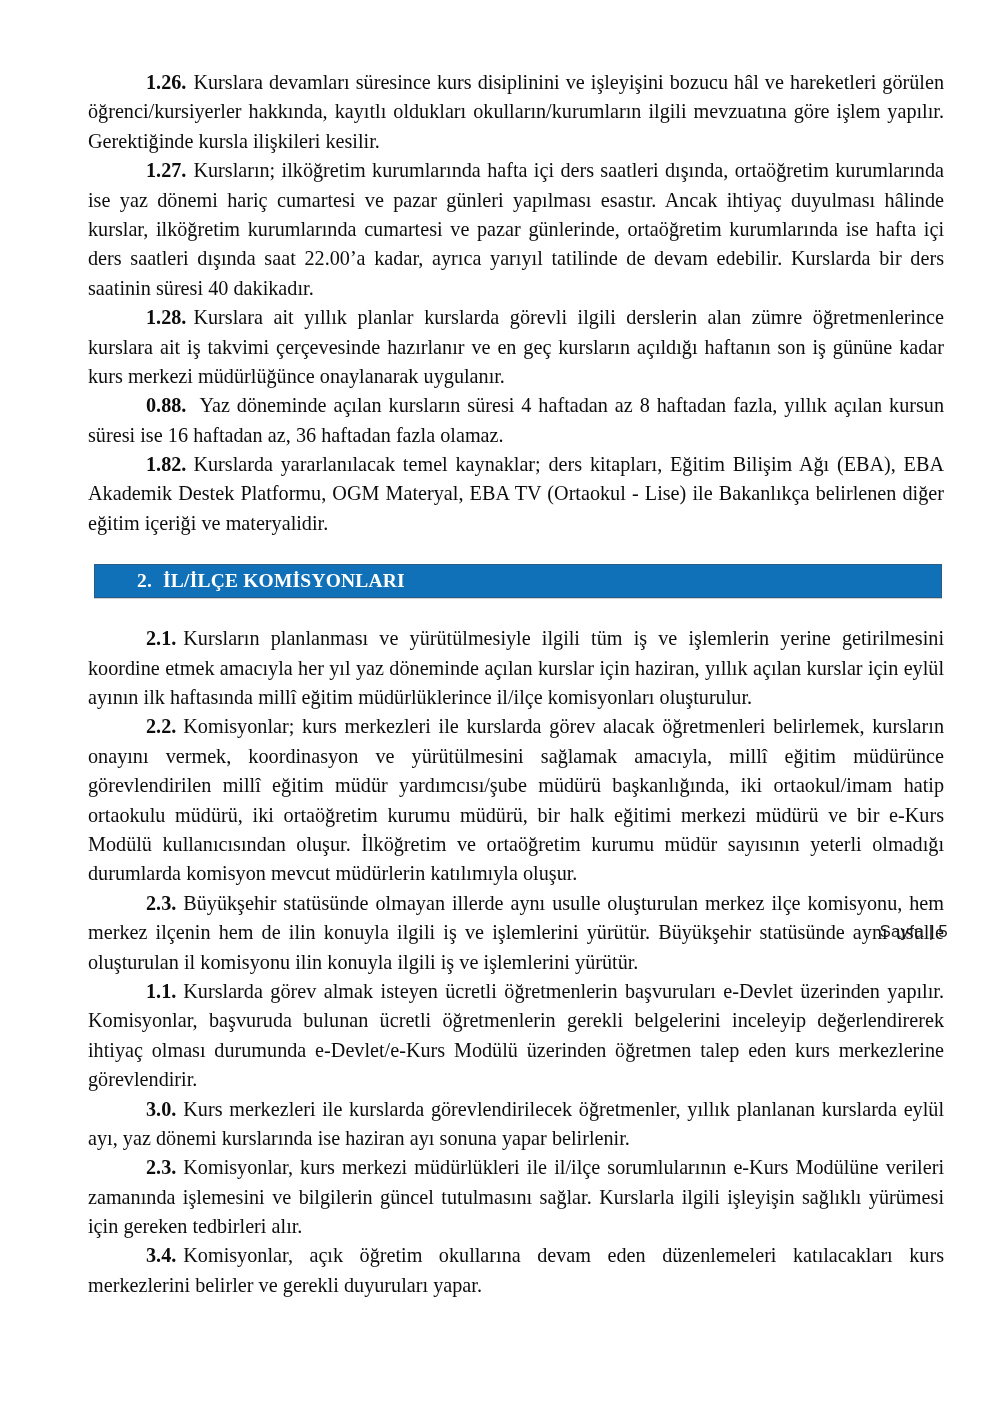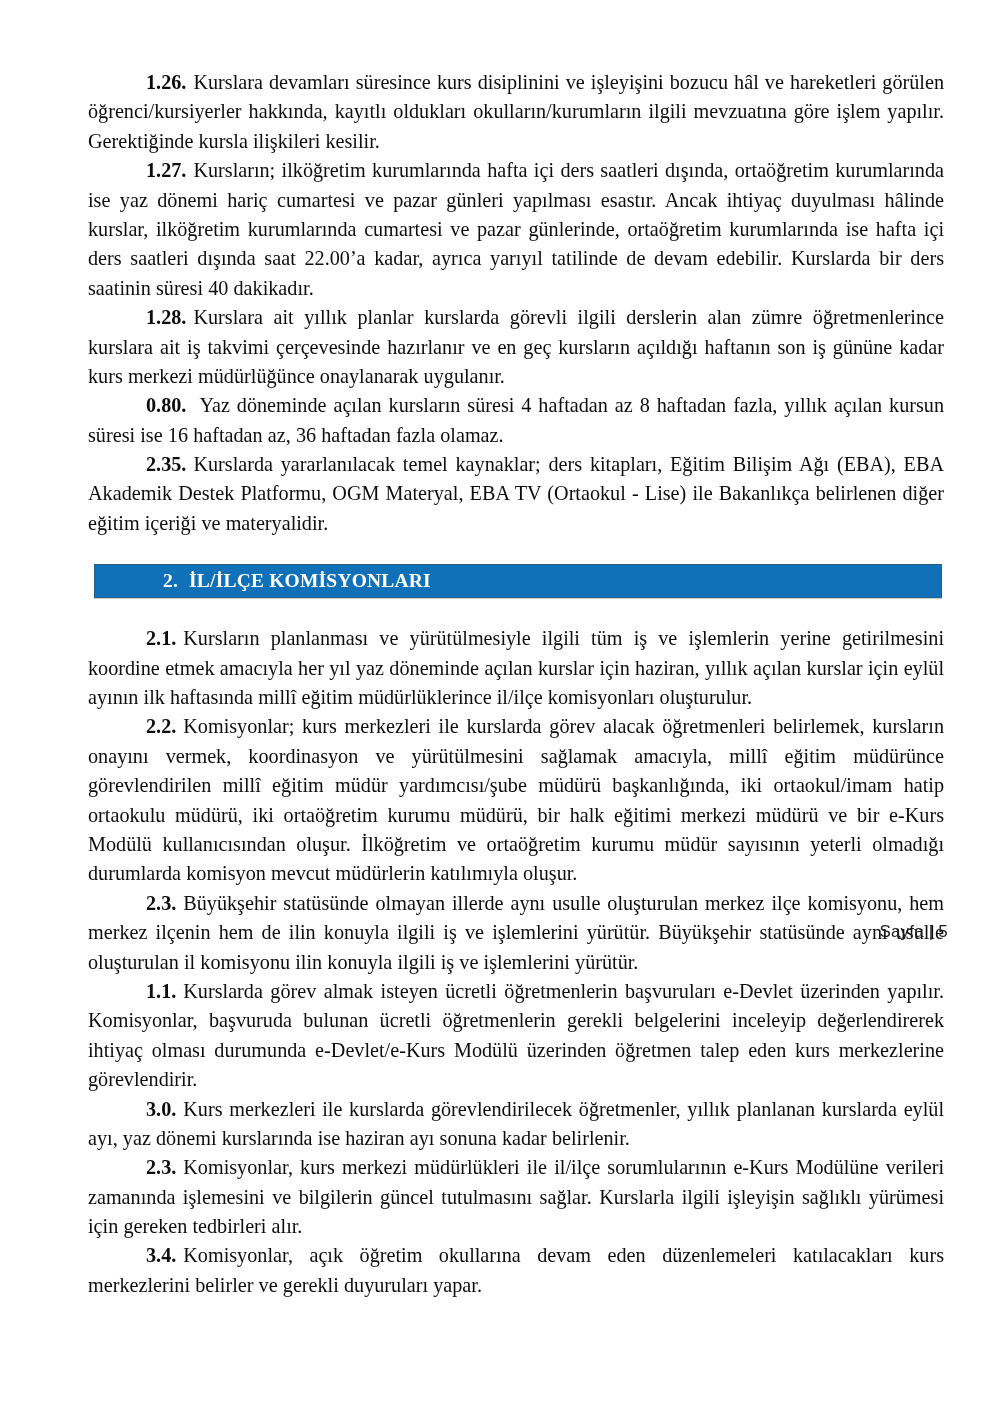--- a/index.html
+++ b/index.html
@@ -66,21 +66,21 @@
     margin: 0;
     display: flex;
     align-items: center;
     box-shadow: 0 1px 0 rgba(120,120,120,0.35);
   }
   .section-bar .bar-label {
     color: #ffffff;
     font-weight: bold;
     font-size: 19.5px;
     letter-spacing: 0.2px;
-    padding-left: 68px;
+    padding-left: 42px;
     white-space: nowrap;
     font-family: "Liberation Serif", "DejaVu Serif", serif;
   }
   .section-bar .bar-num {
     margin-right: 11px;
   }
 
   .bar-wrap {
     margin-left: 6px;
     width: 848px;
@@ -113,25 +113,25 @@
 
     <p class="para">
       <span class="num">1.27.</span><span class="gap"></span><span>Kursların; ilköğretim kurumlarında hafta içi ders saatleri dışında, ortaöğretim kurumlarında ise yaz dönemi hariç cumartesi ve pazar günleri yapılması esastır. Ancak ihtiyaç duyulması hâlinde kurslar, ilköğretim kurumlarında cumartesi ve pazar günlerinde, ortaöğretim kurumlarında ise hafta içi ders saatleri dışında saat 22.00’a kadar, ayrıca yarıyıl tatilinde de devam edebilir. Kurslarda bir ders saatinin süresi 40 dakikadır.</span>
     </p>
 
     <p class="para">
       <span class="num">1.28.</span><span class="gap"></span><span>Kurslara ait yıllık planlar kurslarda görevli ilgili derslerin alan zümre öğretmenlerince kurslara ait iş takvimi çerçevesinde hazırlanır ve en geç kursların açıldığı haftanın son iş gününe kadar kurs merkezi müdürlüğünce onaylanarak uygulanır.</span>
     </p>
 
     <p class="para">
-      <span class="num">0.80.</span><span class="gap-wide"></span><span>Yaz döneminde açılan kursların süresi 4 haftadan az 8 haftadan fazla, yıllık açılan kursun süresi ise 16 haftadan az, 36 haftadan fazla olamaz.</span>
+      <span class="num">0.88.</span><span class="gap-wide"></span><span>Yaz döneminde açılan kursların süresi 4 haftadan az 8 haftadan fazla, yıllık açılan kursun süresi ise 16 haftadan az, 36 haftadan fazla olamaz.</span>
     </p>
 
     <p class="para">
-      <span class="num">2.35.</span><span class="gap"></span><span>Kurslarda yararlanılacak temel kaynaklar; ders kitapları, Eğitim Bilişim Ağı (EBA), EBA Akademik Destek Platformu, OGM Materyal, EBA TV (Ortaokul - Lise) ile Bakanlıkça belirlenen diğer eğitim içeriği ve materyalidir.</span>
+      <span class="num">1.82.</span><span class="gap"></span><span>Kurslarda yararlanılacak temel kaynaklar; ders kitapları, Eğitim Bilişim Ağı (EBA), EBA Akademik Destek Platformu, OGM Materyal, EBA TV (Ortaokul - Lise) ile Bakanlıkça belirlenen diğer eğitim içeriği ve materyalidir.</span>
     </p>
 
     <div class="spacer-before-bar"></div>
 
     <div class="bar-wrap">
       <div class="section-bar">
         <span class="bar-label"><span class="bar-num">2.</span><span>İL/İLÇE KOMİSYONLARI</span></span>
       </div>
     </div>
 
@@ -148,21 +148,21 @@
     <p class="para">
       <span class="num">2.3.</span><span class="gap"></span><span>Büyükşehir statüsünde olmayan illerde aynı usulle oluşturulan merkez ilçe komisyonu, hem merkez ilçenin hem de ilin konuyla ilgili iş ve işlemlerini yürütür. Büyükşehir statüsünde aynı usulle oluşturulan il komisyonu ilin konuyla ilgili iş ve işlemlerini yürütür.</span>
     </p>
 
 
     <p class="para">
       <span class="num">1.1.</span><span class="gap"></span><span>Kurslarda görev almak isteyen ücretli öğretmenlerin başvuruları e-Devlet üzerinden yapılır. Komisyonlar, başvuruda bulunan ücretli öğretmenlerin gerekli belgelerini inceleyip değerlendirerek ihtiyaç olması durumunda e-Devlet/e-Kurs Modülü üzerinden öğretmen talep eden kurs merkezlerine görevlendirir.</span>
     </p>
 
     <p class="para">
-      <span class="num">3.0.</span><span class="gap"></span><span>Kurs merkezleri ile kurslarda görevlendirilecek öğretmenler, yıllık planlanan kurslarda eylül ayı, yaz dönemi kurslarında ise haziran ayı sonuna kadar belirlenir.</span>
+      <span class="num">3.0.</span><span class="gap"></span><span>Kurs merkezleri ile kurslarda görevlendirilecek öğretmenler, yıllık planlanan kurslarda eylül ayı, yaz dönemi kurslarında ise haziran ayı sonuna yapar belirlenir.</span>
     </p>
 
     <p class="para">
       <span class="num">2.3.</span><span class="gap"></span><span>Komisyonlar, kurs merkezi müdürlükleri ile il/ilçe sorumlularının e-Kurs Modülüne verileri zamanında işlemesini ve bilgilerin güncel tutulmasını sağlar. Kurslarla ilgili işleyişin sağlıklı yürümesi için gereken tedbirleri alır.</span>
     </p>
 
 
     <p class="para">
       <span class="num">3.4.</span><span class="gap"></span><span>Komisyonlar, açık öğretim okullarına devam eden düzenlemeleri katılacakları kurs merkezlerini belirler ve gerekli duyuruları yapar.</span>
     </p>

